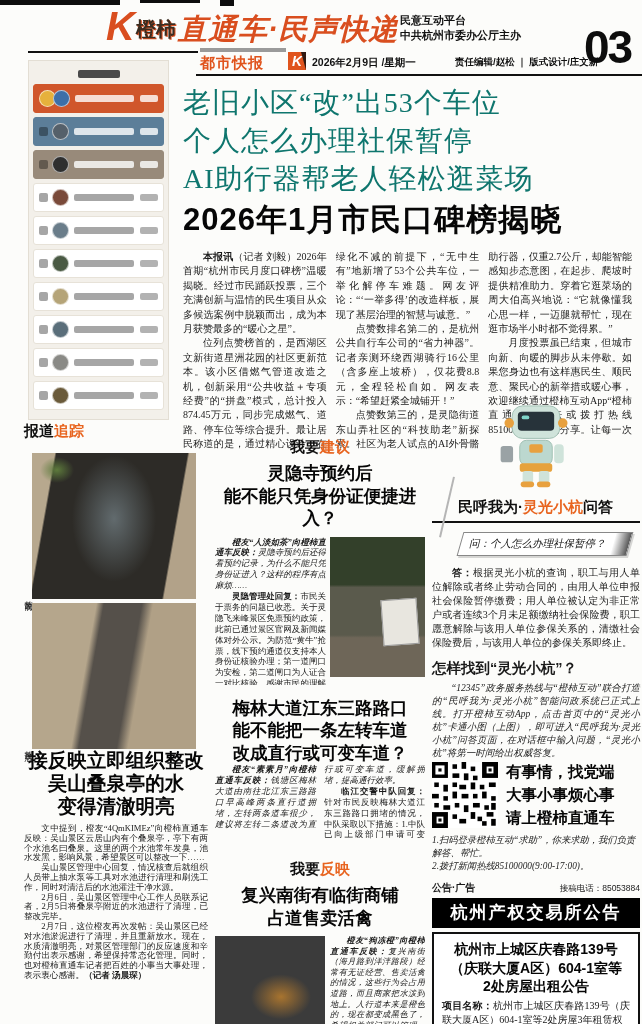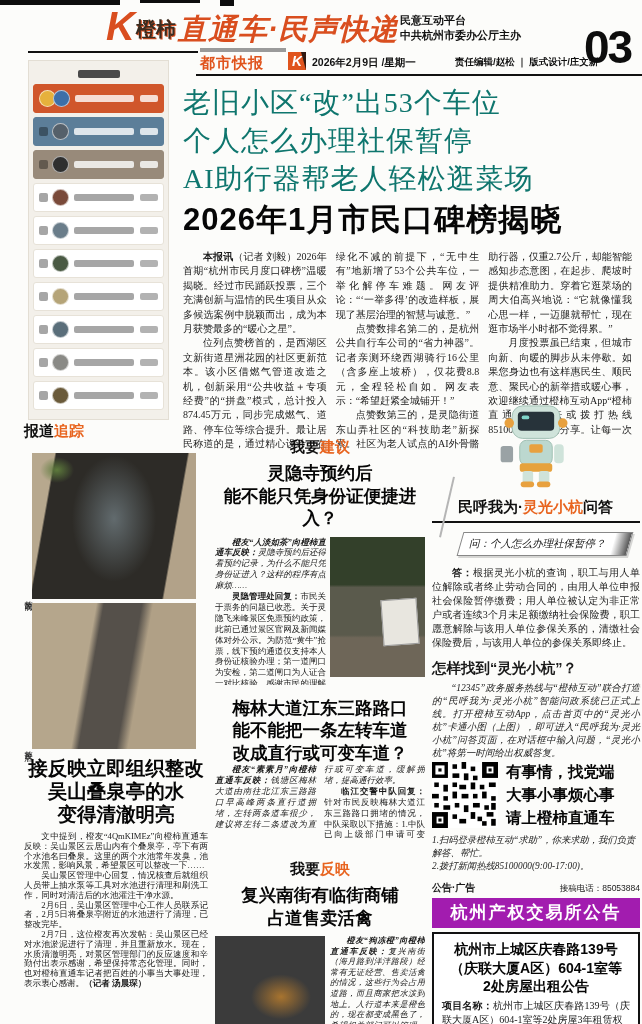--- a/index.html
+++ b/index.html
@@ -80,21 +80,21 @@
         #8d8472; }
   #photo-before::after { content:""; position:absolute; left:8px; top:4px; width:34px; height:26px;
         background:radial-gradient(closest-side,#5d7a3c,rgba(93,122,60,0)); }
   #photo-after { margin:4px 0 0 8px; width:164px; height:146px;
       background:
         linear-gradient(100deg, #b5a68c 0 34%, #55504a 38% 58%, #b0a086 64%),
         radial-gradient(80px 60px at 50% 80%, #6b5f4c, rgba(0,0,0,0)),
         #ac9d83; }
   .vcap { position:absolute; left:-9px; bottom:2px; writing-mode:vertical-rl; font-size:8.5px;
         color:#222; letter-spacing:1px; }
-  #follow-headline { margin-top:8px; text-align:center; font-family:"Liberation Sans",sans-serif;
+  #follow-headline { text-align:center; font-family:"Liberation Sans",sans-serif;
         font-weight:bold; font-size:19.5px; line-height:23px; color:#060606; }
   #follow-body { margin-top:6px; font-size:8.6px; line-height:9.8px; text-align:justify; height:208px; overflow:hidden; }
   #follow-body p { text-indent:2em; }
 
   
   #mid { position:absolute; left:215px; top:438px; width:210px; }
   .mid-label { text-align:center; }
   .mid-h { text-align:center; font-family:"Liberation Sans",sans-serif; font-weight:bold;
         font-size:17.5px; line-height:22.5px; color:#060606; margin-top:5px; }
   .art-row { display:flex; margin-top:7px; }
@@ -137,21 +137,21 @@
   #qr-row { display:flex; align-items:center; }
   #qr { flex:none; }
   #qr-text { margin-left:8px; font-family:"Liberation Sans",sans-serif; font-weight:bold;
         font-size:15.5px; line-height:23px; color:#060606; }
   #qa-notes { margin-top:5px; font-size:9.3px; line-height:13px; font-style:italic; }
 
   
   #notice-row { display:flex; justify-content:space-between; align-items:flex-end; margin-top:8px; }
   #notice-label { font-family:"Liberation Sans",sans-serif; font-weight:bold; font-size:10px; }
   #notice-phone { font-size:8.5px; font-family:"Liberation Sans",sans-serif; color:#222; }
-  #banner { margin-top:3px; background:#a21caf; color:#fff; text-align:center;
+  #banner { margin-top:3px; background:#000000; color:#fff; text-align:center;
         font-family:"Liberation Sans",sans-serif; font-weight:bold; font-size:17px;
         padding:3px 0 4px; letter-spacing:2px; }
   #ad-box { margin-top:4px; border:2px solid #111; padding:6px 8px 5px; background:#fff; }
   #ad-title { text-align:center; font-family:"Liberation Sans",sans-serif; font-weight:bold;
         font-size:14px; line-height:18.5px; color:#060606; }
   .ad-item { font-size:10px; line-height:14px; margin-top:3px; text-align:justify; }
   .ad-item b { font-family:"Liberation Sans",sans-serif; }
 </style>
 </head>
 <body>

